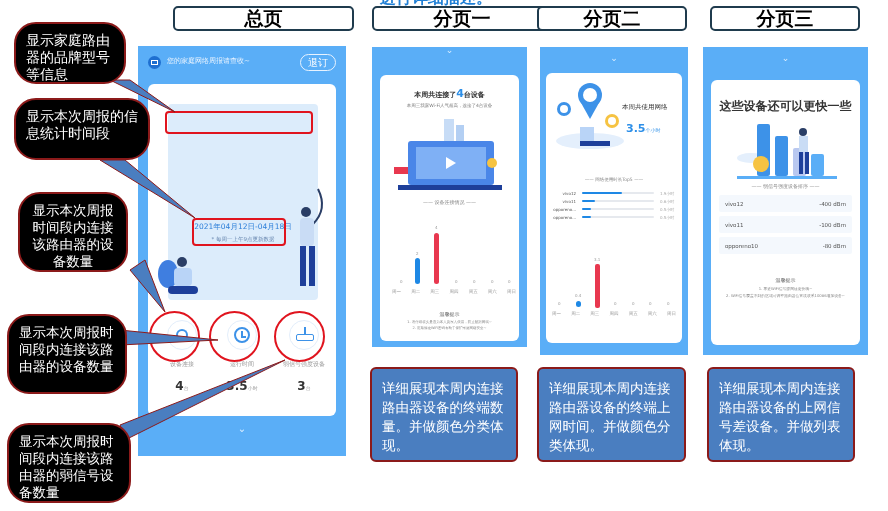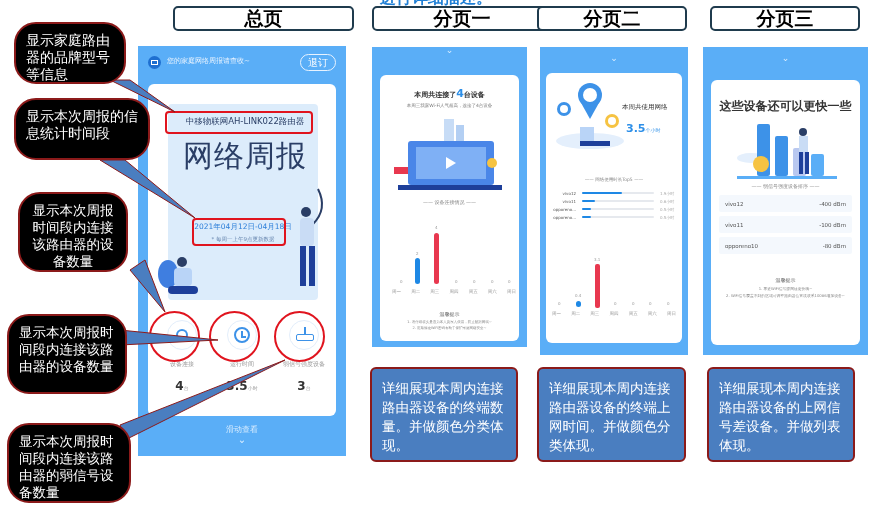--- a/index.html
+++ b/index.html
@@ -29,22 +29,20 @@
   <div class="abs" style="left:10px;top:10px;display:flex;align-items:flex-start">
     <div style="width:13px;height:13px;border-radius:50%;background:#1e6fd0;position:relative">
       <div style="position:absolute;left:3px;top:4px;width:7px;height:5px;border:1px solid #fff"></div>
     </div>
     <span style="font-size:7px;color:#e8f3ff;margin-left:6px">您的家庭网络周报请查收~</span>
   </div>
   <div class="abs" style="left:162px;top:8px;width:36px;height:17px;border:1px solid #e8f3ff;border-radius:9px;font-size:10px;color:#fff;text-align:center;line-height:15px">退订</div>
 
   <div class="card" style="left:10px;top:38px;width:188px;height:332px">
     <div class="abs" style="left:20px;top:20px;width:150px;height:196px;background:#dcecfb;border-radius:4px"></div>
-    <div class="abs" style="left:18px;top:32px;width:158px;text-align:center;font-size:8.5px;color:#2a3e66">中移物联网AH-LINK022路由器</div>
-    <div class="abs" style="left:18px;top:52px;width:158px;text-align:center;font-size:30px;color:#2a3e66;letter-spacing:1px">网络周报</div>
     <div class="abs" style="left:20px;top:138px;width:150px;text-align:center;font-size:7.5px;color:#2d7fd9">2021年04月12日-04月18日</div>
     <div class="abs" style="left:20px;top:152px;width:150px;text-align:center;font-size:5.5px;color:#6a88b0">* 每周一上午9点更新数据</div>
 
     <svg class="abs" style="left:6px;top:150px" width="50" height="70">
       <ellipse cx="14" cy="40" rx="10" ry="14" fill="#3f7ee0"></ellipse>
       <circle cx="28" cy="28" r="5" fill="#2a3e66"></circle>
       <rect x="20" y="34" width="18" height="18" rx="4" fill="#b9d4f7"></rect>
       <rect x="14" y="52" width="30" height="8" rx="4" fill="#1e3f9a"></rect>
     </svg>
     <svg class="abs" style="left:140px;top:100px" width="45" height="120">
@@ -77,21 +75,20 @@
           <div style="position:absolute;left:6px;top:13px;width:18px;height:7px;border:1.5px solid #3d92e8;border-radius:2px"></div>
           <div style="position:absolute;left:14px;top:6px;width:1.5px;height:7px;background:#3d92e8"></div>
         </div>
         <div style="font-size:6px;color:#999;margin-top:10px;white-space:nowrap">弱信号强度设备</div>
         <div style="margin-top:6px"><span style="font-size:12px;font-weight:bold;color:#333">3</span><span style="font-size:5px;color:#999">台</span></div>
       </div>
     </div>
   </div>
 
   <div class="abs" style="left:0;top:378px;width:208px;text-align:center">
-    <div style="font-size:8px;color:#dbeeff">滑动查看</div>
     <div style="font-size:10px;color:#dbeeff;line-height:10px">⌄</div>
   </div>
 </div>
 
 <div class="redbox" style="left:165px;top:111px;width:148px;height:23px"></div>
 <div class="redbox" style="left:192px;top:218px;width:94px;height:28px"></div>
 <div class="redcircle" style="left:149px;top:311px;width:51px;height:51px"></div>
 <div class="redcircle" style="left:209px;top:311px;width:51px;height:51px"></div>
 <div class="redcircle" style="left:274px;top:311px;width:51px;height:51px"></div>
 

